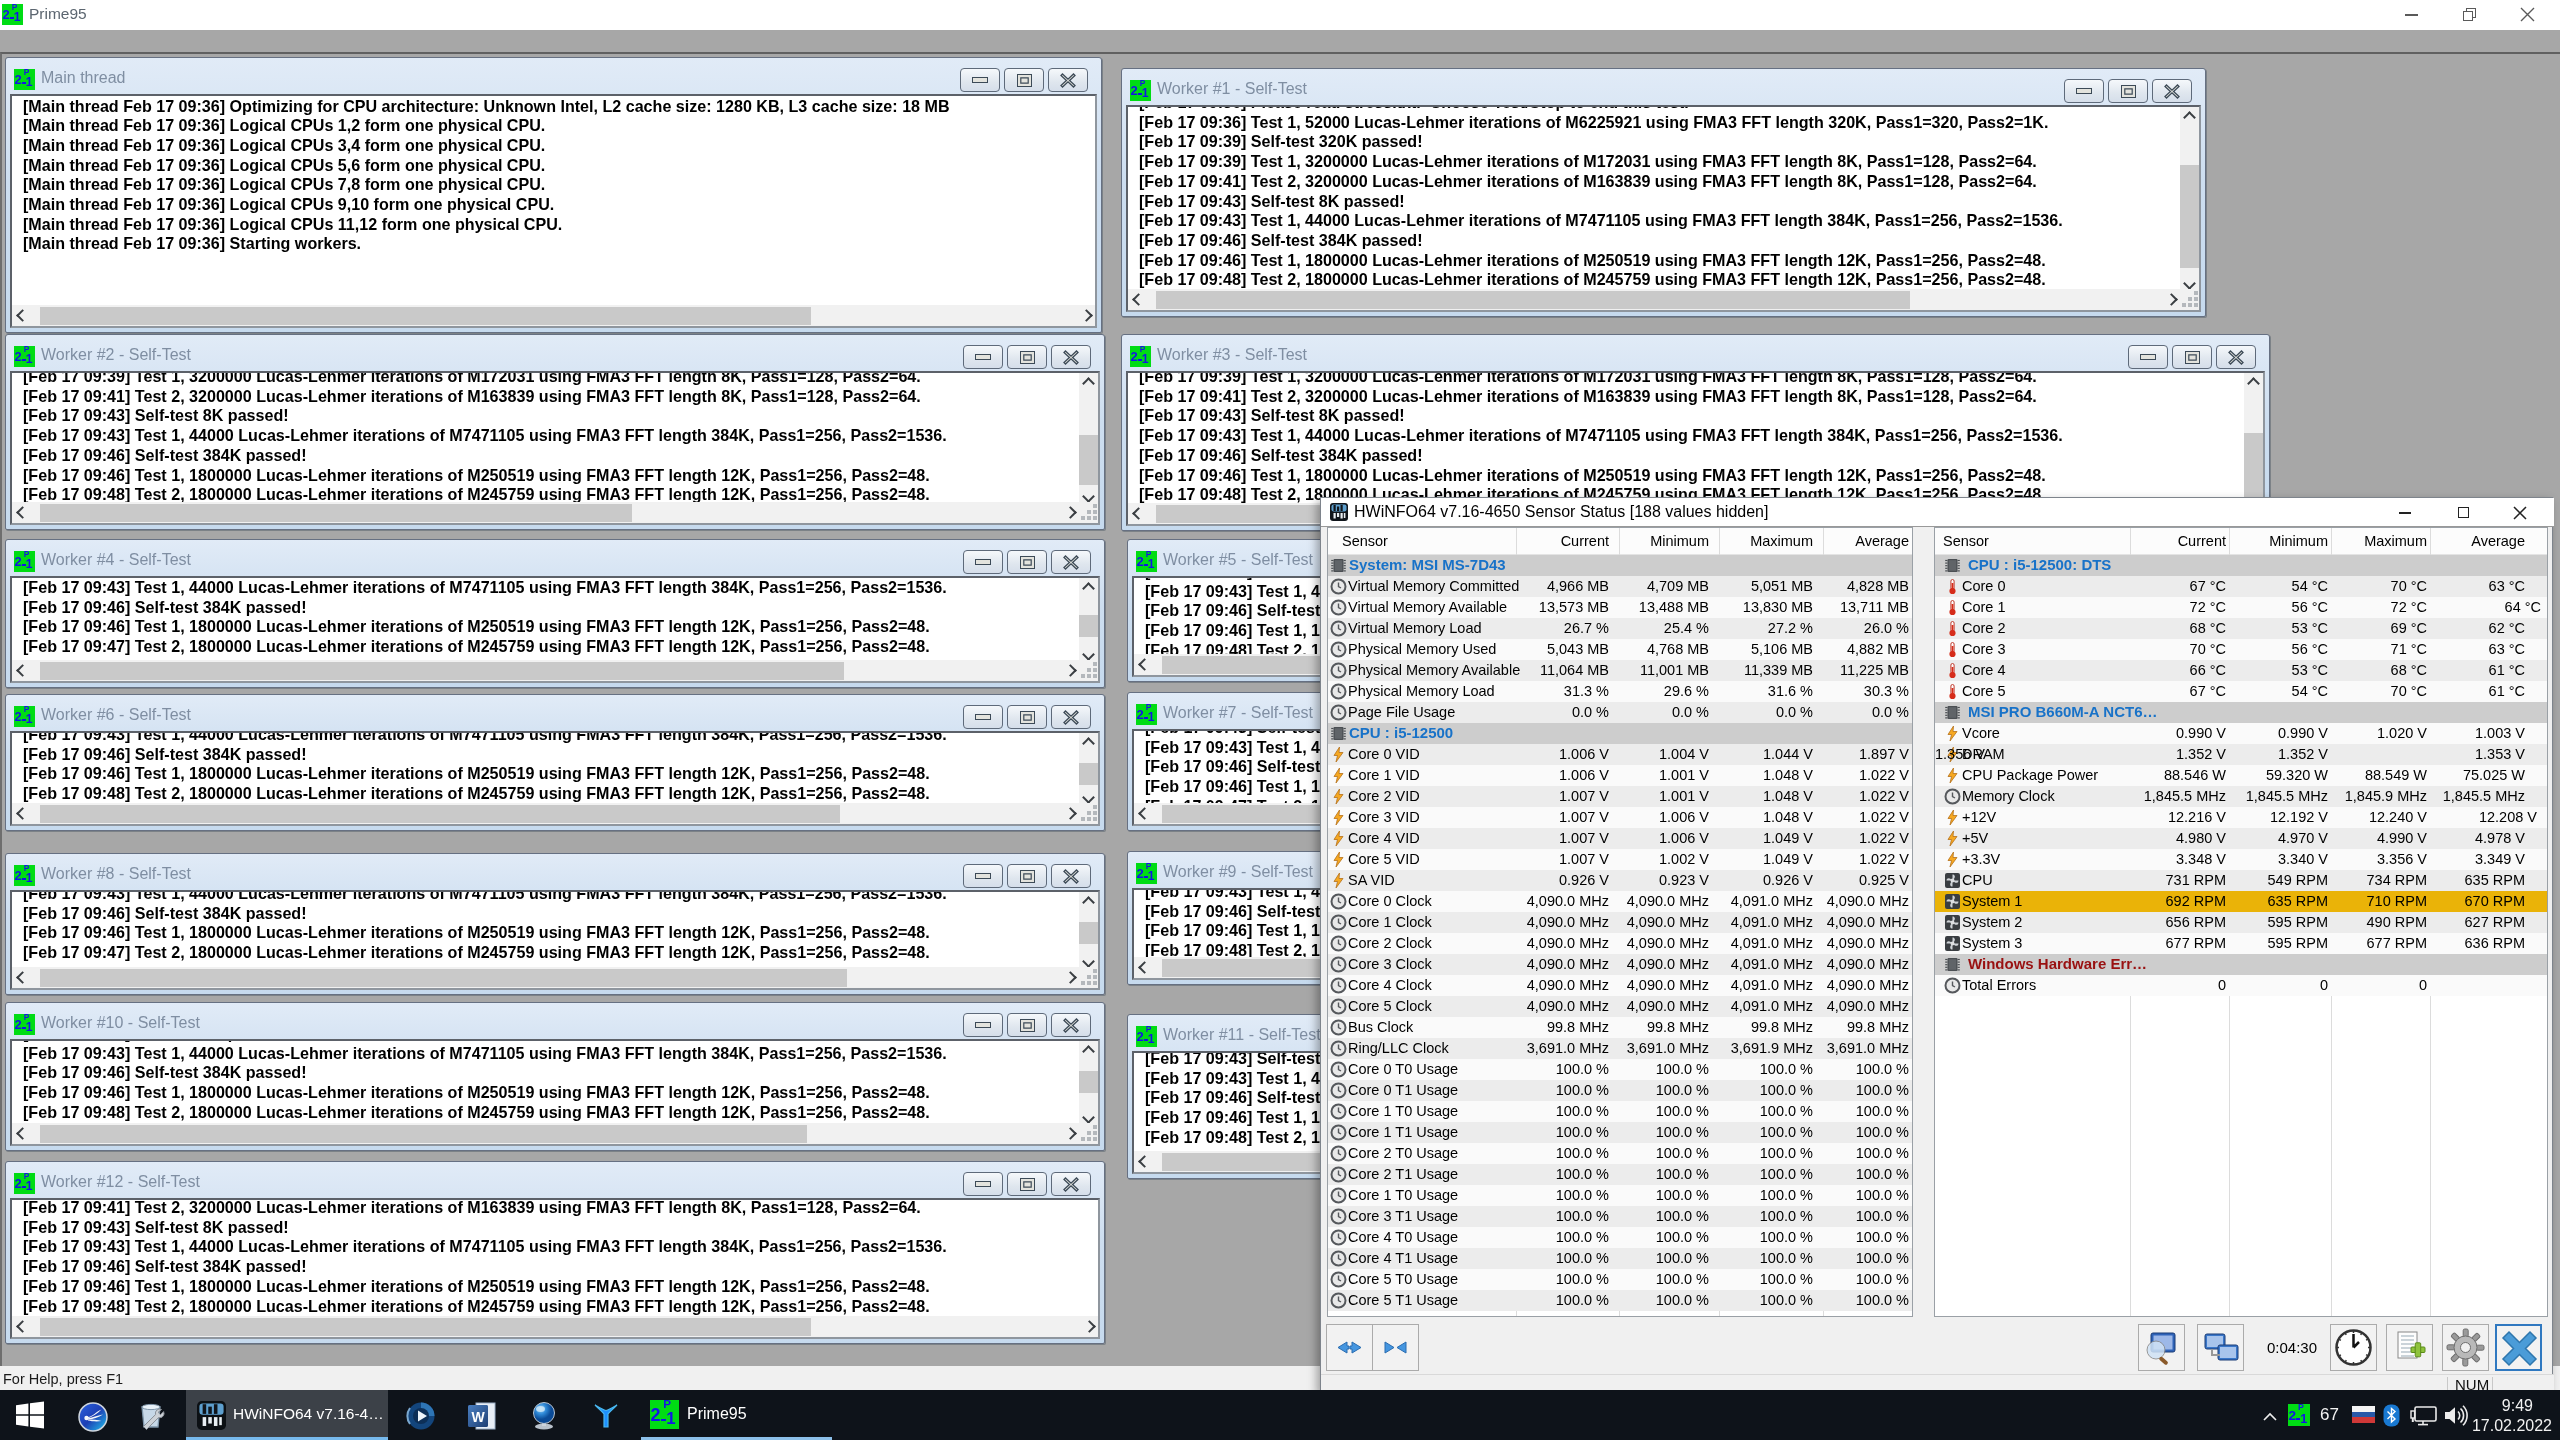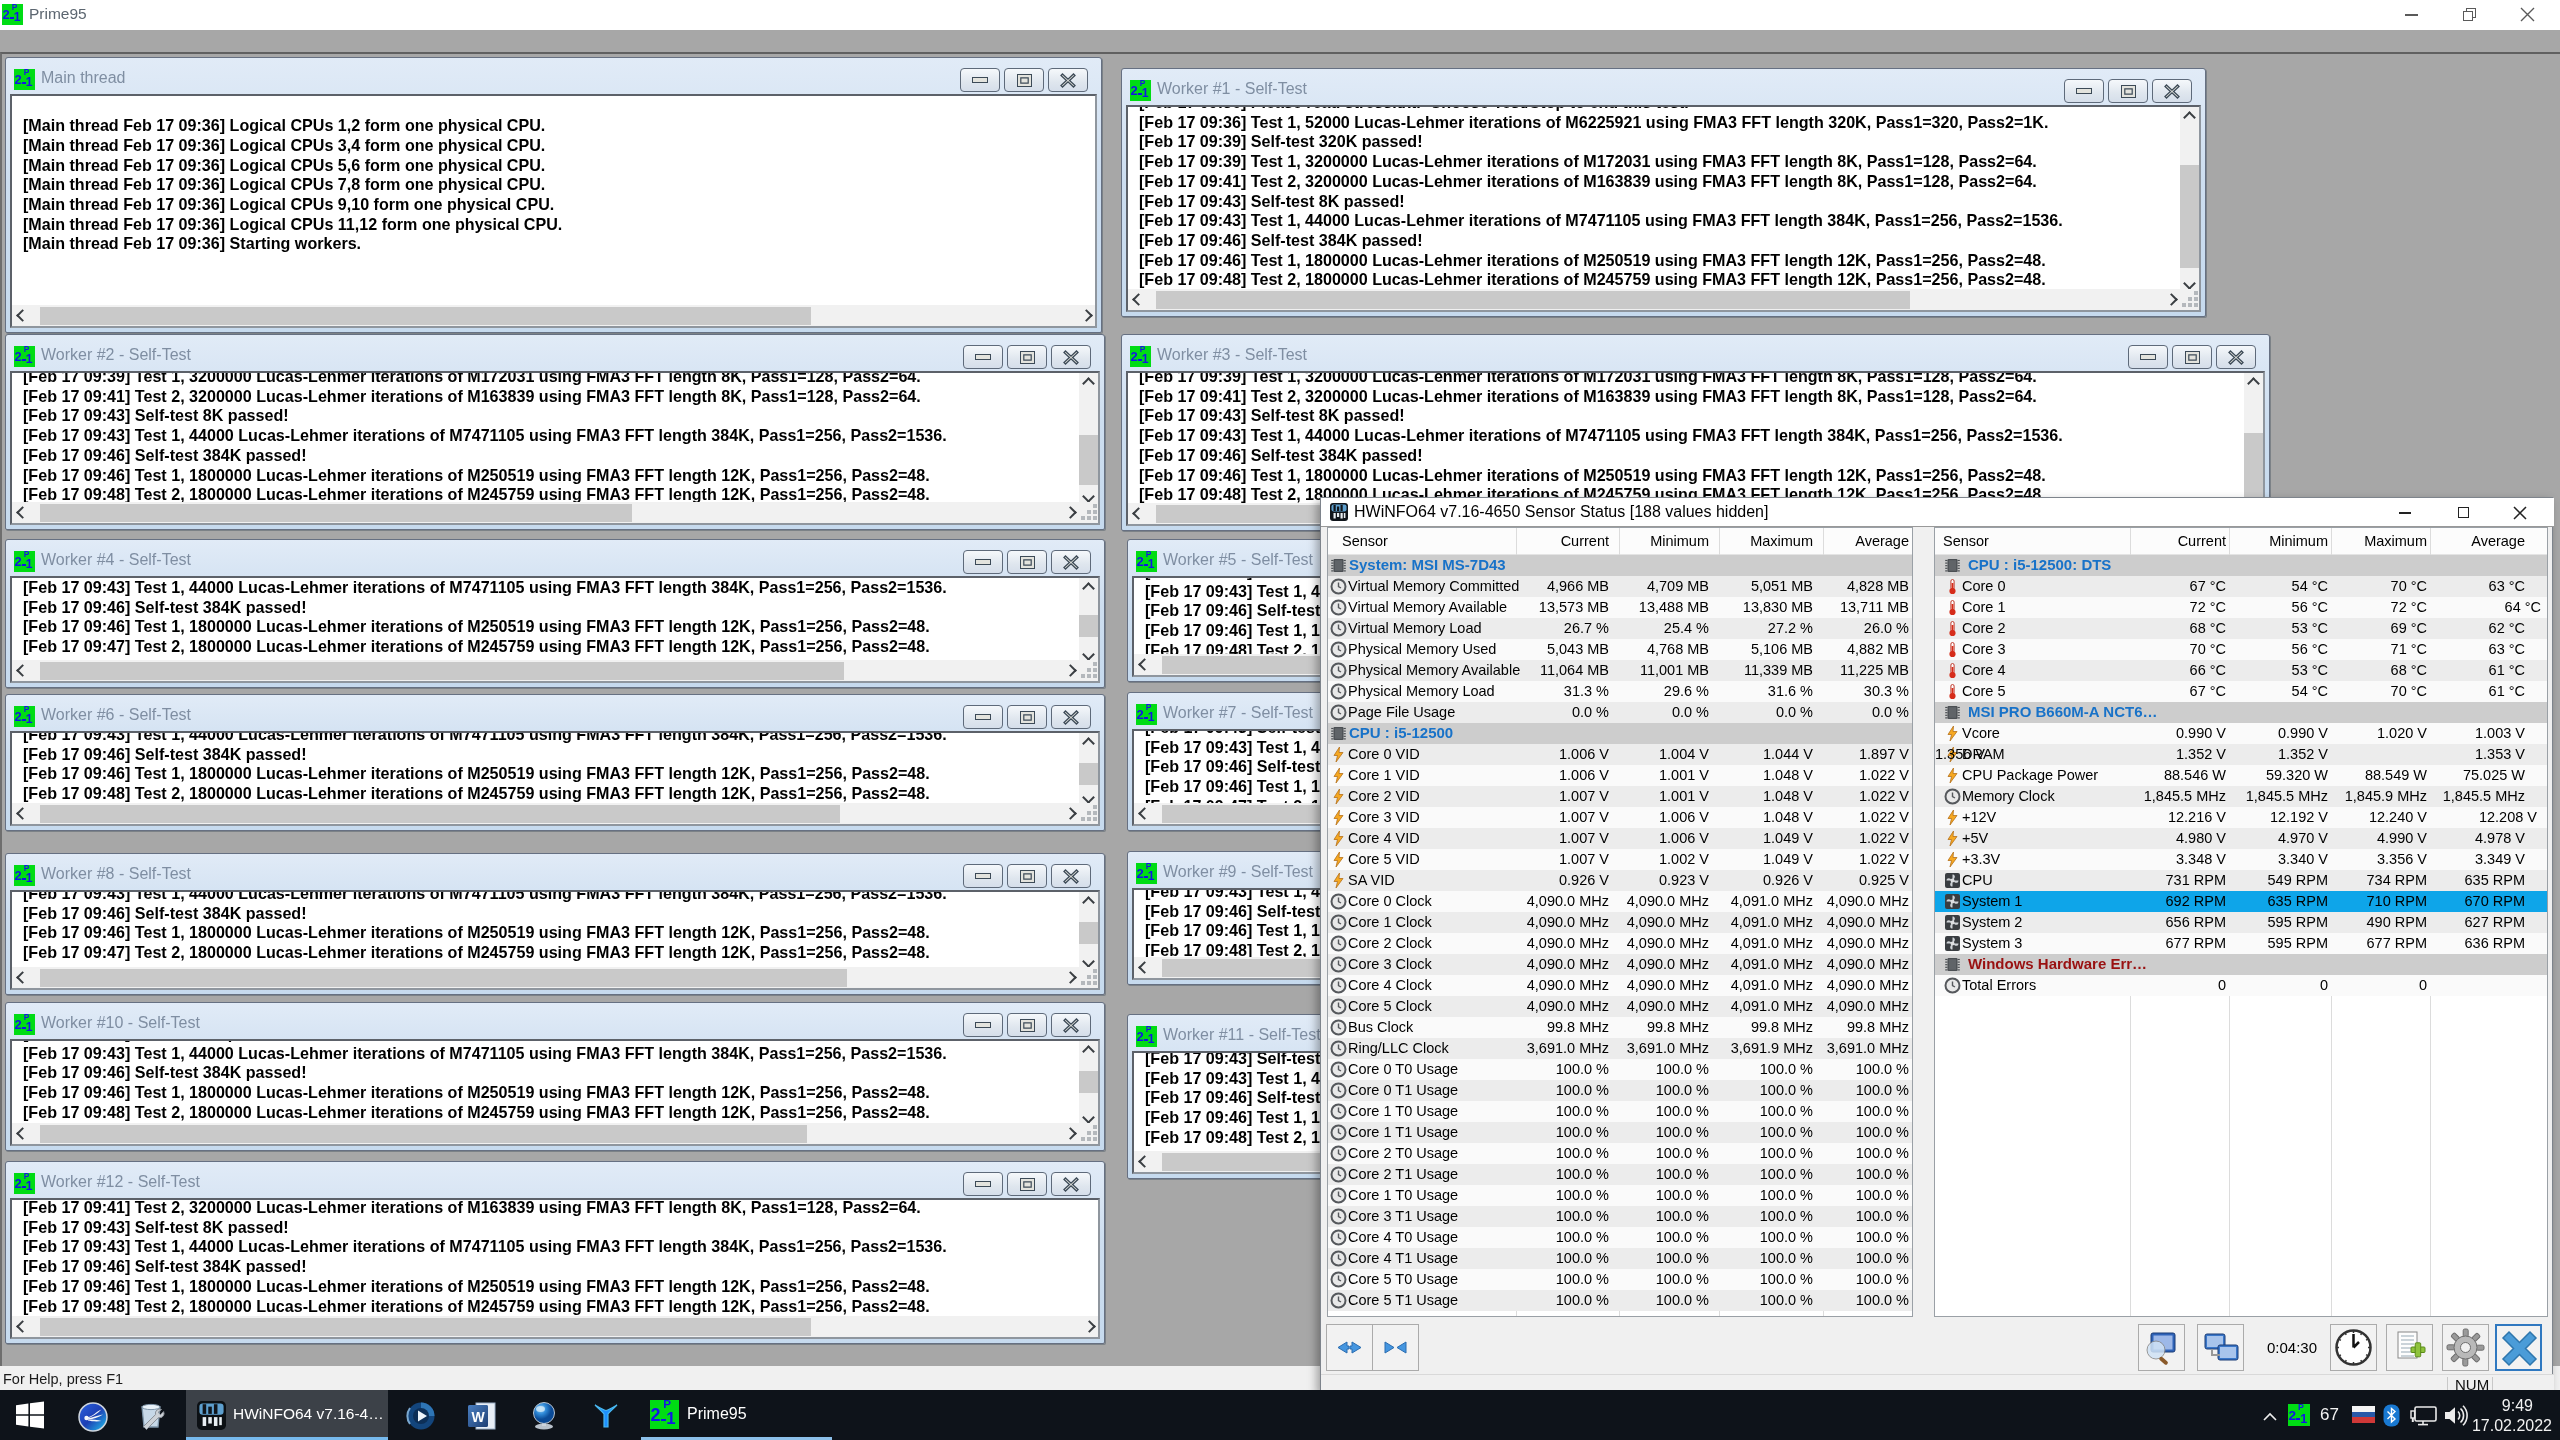--- a/index.html
+++ b/index.html
@@ -64,20 +64,21 @@
         <div class="cb">
           <div class="maxgl"></div>
         </div>
         <div class="cb">
           <svg width="16" height="15" viewBox="0 0 16 15">
             <path d="M2.5 1 L8 6.2 L13.5 1 L15 2.5 L9.6 7.5 L15 12.5 L13.5 14 L8 8.8 L2.5 14 L1 12.5 L6.4 7.5 L1 2.5 Z" fill="#e3e3dd" stroke="#3c4a57" stroke-width="1.3"></path>
           </svg>
         </div>
       </div>
 <div class="wc" style="top:36px;height:234px">
+        <div class="pl" style="top:0.5px">[Main thread Feb 17 09:36] Optimizing for CPU architecture: Unknown Intel, L2 cache size: 1280 KB, L3 cache size: 18 MB</div>
         <div class="pl" style="top:20.2px">[Main thread Feb 17 09:36] Logical CPUs 1,2 form one physical CPU.</div>
         <div class="pl" style="top:39.9px">[Main thread Feb 17 09:36] Logical CPUs 3,4 form one physical CPU.</div>
         <div class="pl" style="top:59.6px">[Main thread Feb 17 09:36] Logical CPUs 5,6 form one physical CPU.</div>
         <div class="pl" style="top:79.3px">[Main thread Feb 17 09:36] Logical CPUs 7,8 form one physical CPU.</div>
         <div class="pl" style="top:99.0px">[Main thread Feb 17 09:36] Logical CPUs 9,10 form one physical CPU.</div>
         <div class="pl" style="top:118.7px">[Main thread Feb 17 09:36] Logical CPUs 11,12 form one physical CPU.</div>
         <div class="pl" style="top:138.4px">[Main thread Feb 17 09:36] Starting workers.</div>
         <div class="hs" style="height:21px">
 <div style="position:absolute;left:6px;top:6px;width:9px;height:9px;border-right:2.5px solid #3a3e42;border-bottom:2.5px solid #3a3e42;transform:rotate(135deg)"></div>
           <div style="position:absolute;left:1070px;top:6px;width:9px;height:9px;border-right:2.5px solid #3a3e42;border-bottom:2.5px solid #3a3e42;transform:rotate(-45deg)"></div>
@@ -1290,21 +1291,21 @@
               <path d="M8.5 14.5 C6 14.5 5.5 12 7 10.2 L8.5 8.5 Z"></path>
               <path d="M2.5 8.5 C2.5 6 5 5.5 6.8 7 L8.5 8.5 Z"></path>
             </g>
           </svg>
           <span class="hl" style="left:27px">CPU</span>
           <span style="position:absolute;top:2px;left:0;width:291px;text-align:right">731 RPM</span>
           <span style="position:absolute;top:2px;left:0;width:393px;text-align:right">549 RPM</span>
           <span style="position:absolute;top:2px;left:0;width:492px;text-align:right">734 RPM</span>
           <span style="position:absolute;top:2px;left:0;width:590px;text-align:right">635 RPM</span>
         </div>
-        <div class="hrow" style="top:363px;background:#0ea5e9">
+        <div class="hrow" style="top:363px;background:#eab308">
           <svg class="hico" style="left:9px;top:2px" width="17" height="17" viewBox="0 0 17 17">
             <rect x="1" y="1" width="15" height="15" rx="2" fill="#3a3e42"></rect>
             <circle cx="8.5" cy="8.5" r="2" fill="#e8e8e8"></circle>
             <g fill="#cfd3d7">
               <path d="M8.5 2.5 C11 2.5 11.5 5 10 6.8 L8.5 8.5 Z"></path>
               <path d="M14.5 8.5 C14.5 11 12 11.5 10.2 10 L8.5 8.5 Z"></path>
               <path d="M8.5 14.5 C6 14.5 5.5 12 7 10.2 L8.5 8.5 Z"></path>
               <path d="M2.5 8.5 C2.5 6 5 5.5 6.8 7 L8.5 8.5 Z"></path>
             </g>
           </svg>

